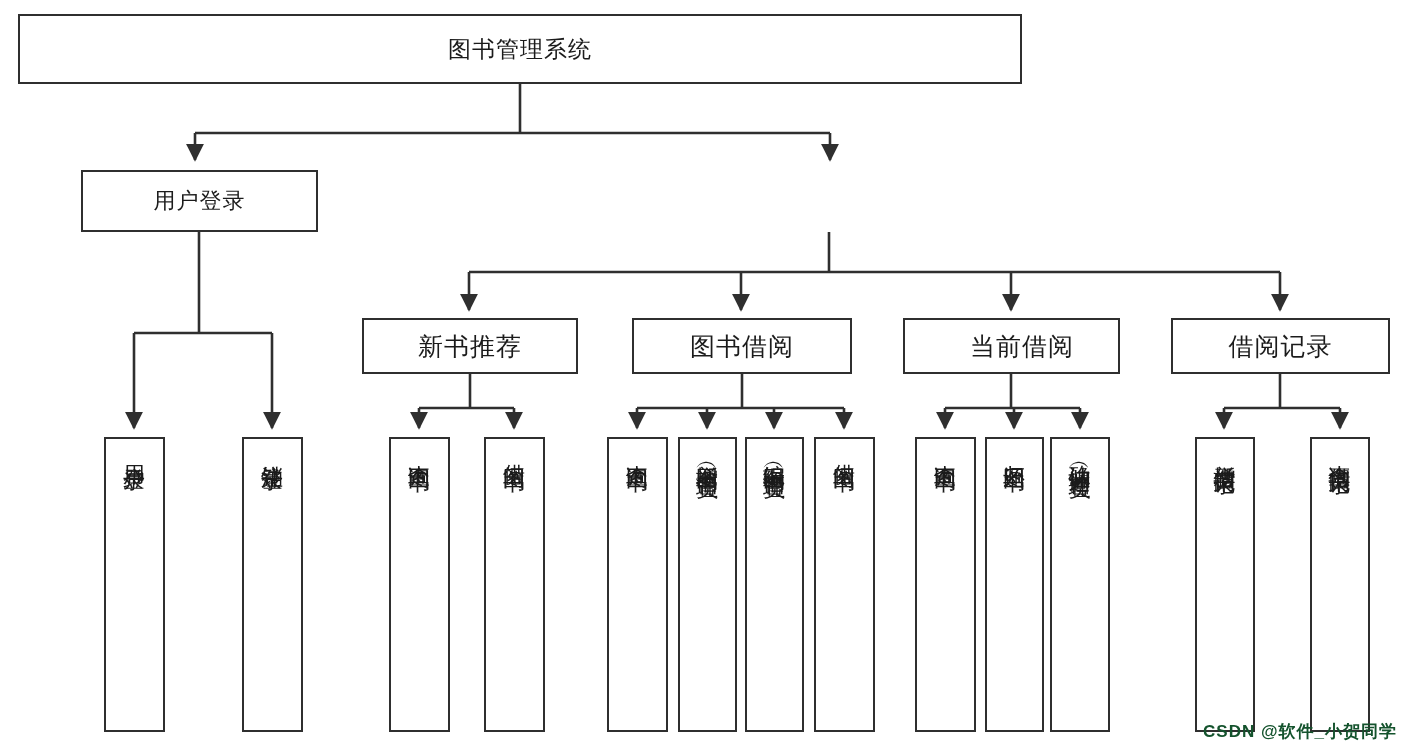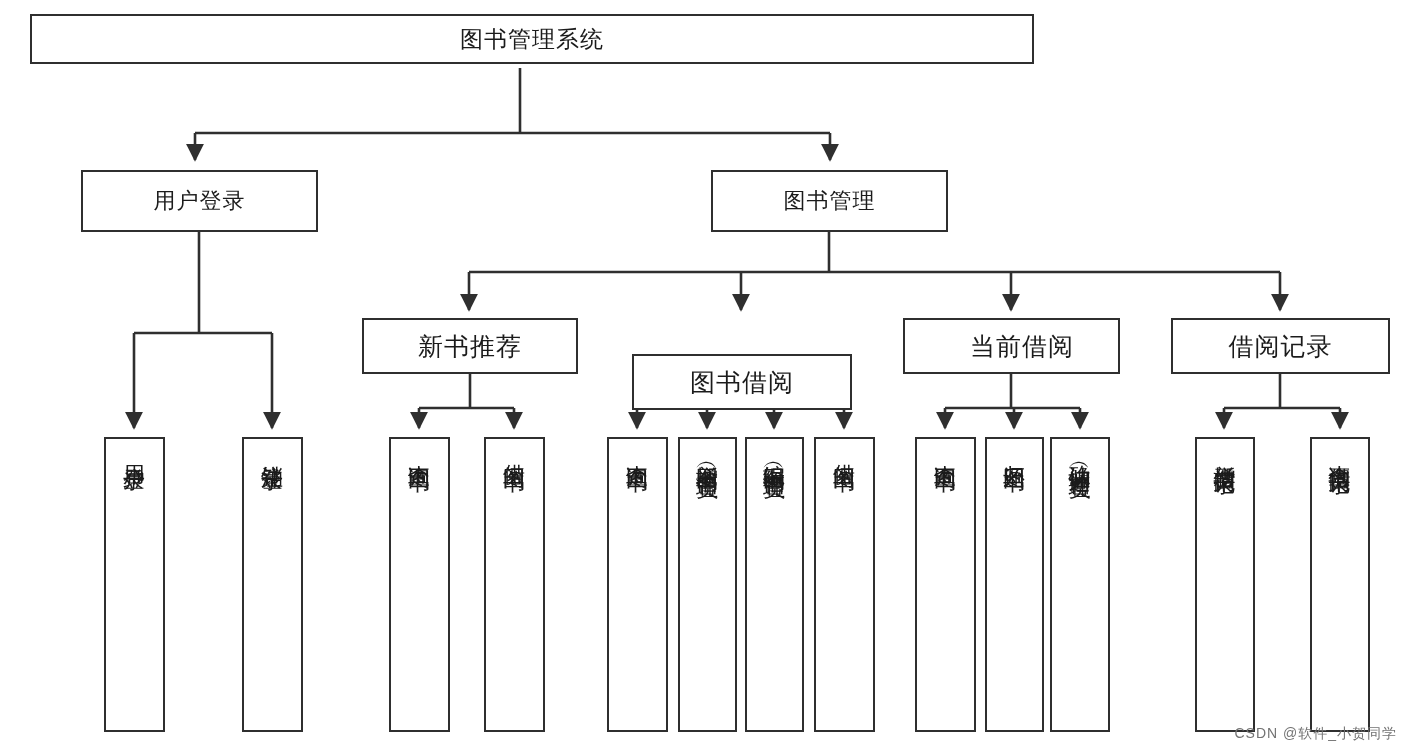--- a/index.html
+++ b/index.html
@@ -56,25 +56,26 @@
     writing-mode:vertical-rl;
     text-orientation:upright;
     line-height:1.05;
     white-space:nowrap;
     display:block;
   }
   .watermark{
     position:absolute;
     right:8px;
     bottom:4px;
-    font-size:14px;
-    color:#737373;
+    font-size:17px;
+    color:#14532d;
     letter-spacing:1px;
     z-index:5;
     white-space:nowrap;
+    font-weight:bold;
   }
 </style>
 </head>
 <body>
 
 <div id="canvas">
 
   <svg class="edges" viewBox="0 0 1405 747" xmlns="http://www.w3.org/2000/svg">
     <defs>
       <marker id="arrow" viewBox="0 0 10 10" refX="9" refY="5" markerWidth="7" markerHeight="7" orient="auto-start-reverse">
@@ -118,37 +119,34 @@
       <path d="M 1014 408 L 1014 428" marker-end="url(#arrow)"></path>
       <path d="M 1080 408 L 1080 428" marker-end="url(#arrow)"></path>
 
       <path d="M 1280 374 L 1280 408"></path>
       <path d="M 1224 408 L 1340 408"></path>
       <path d="M 1224 408 L 1224 428" marker-end="url(#arrow)"></path>
       <path d="M 1340 408 L 1340 428" marker-end="url(#arrow)"></path>
     </g>
   </svg>
 
-  <div class="node root" style="left:18px; top:14px; width:1004px; height:50px;margin-left:12px;">
+  <div class="node root" style="left:18px; top:14px; width:1004px; height:70px;">
     <span>图书管理系统</span>
   </div>
 
   <div class="node level2" style="left:81px; top:170px; width:237px; height:62px;">
     <span>用户登录</span>
   </div>
 
-  <div class="node level2" style="left:711px; top:170px; width:237px; height:62px;">
-    <span>图书管理</span>
-  </div>
 
   <div class="node level3" style="left:362px; top:318px; width:216px; height:56px;">
     <span>新书推荐</span>
   </div>
 
-  <div class="node level3" style="left:632px; top:318px; width:220px; height:56px;margin-top:36px;">
+  <div class="node level3" style="left:632px; top:318px; width:220px; height:56px;">
     <span>图书借阅</span>
   </div>
 
   <div class="node level3" style="left:903px; top:318px; width:217px; height:56px;padding-left:21px;">
     <span>当前借阅</span>
   </div>
 
   <div class="node level3" style="left:1171px; top:318px; width:219px; height:56px;align-items:center;">
     <span>借阅记录</span>
   </div>

